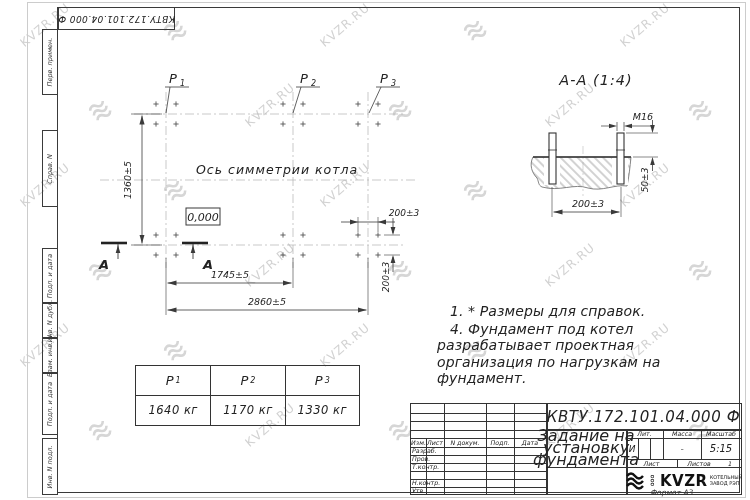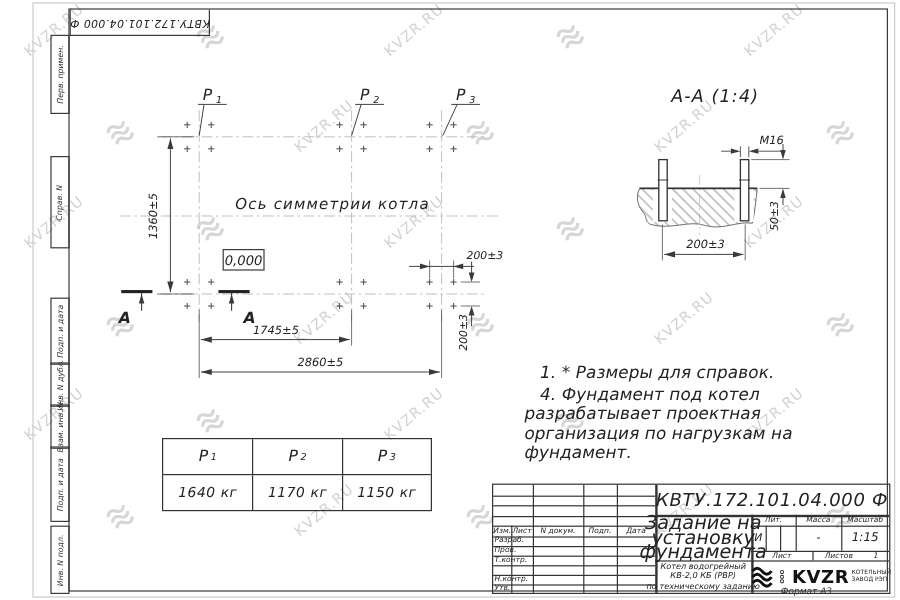--- a/index.html
+++ b/index.html
@@ -379,21 +379,21 @@
     <div class="c hd">
         <span>P</span>
         <sub>2</sub>
       </div>
     <div class="c hd">
         <span>P</span>
         <sub>3</sub>
       </div>
     <div class="c vl">1640 кг</div>
     <div class="c vl">1170 кг</div>
-    <div class="c vl">1150 кг</div>
+    <div class="c vl">1330 кг</div>
   </div>
 
   <div class="tb">
 
     <div class="ln" style="left:15px;top:34px;width:1px;height:56px;"></div>
     <div class="ln" style="left:33px;top:0;width:1px;height:90px;"></div>
     <div class="ln" style="left:75px;top:0;width:1px;height:90px;"></div>
     <div class="ln" style="left:103px;top:0;width:1px;height:90px;"></div>
     <div class="ln" style="left:135px;top:0;width:1.5px;height:90px;"></div>
     <div class="ln" style="left:0;top:8.5px;width:135px;height:1px;"></div>
@@ -433,34 +433,27 @@
     <div class="cell docnum" style="left:135px;top:0;width:195px;height:25px;">КВТУ.172.101.04.000 Ф</div>
 
     <div class="cell" style="left:135px;top:25px;width:80px;height:38px;">
       <div class="ttl">
         <div>Задание на</div>
         <div>установку</div>
         <div>фундамента</div>
       </div>
     </div>
 
-    <div class="cell" style="left:135px;top:63px;width:80px;height:27px;">
-      <div class="sub3">
-        <div>Котел водогрейный</div>
-        <div>КВ-2,0 КБ (РВР)</div>
-        <div>по техническому заданию</div>
-      </div>
-    </div>
 
     <div class="cell lab" style="left:215px;top:25px;width:37px;height:9px;">Лит.</div>
     <div class="cell lab" style="left:252px;top:25px;width:38px;height:9px;">Масса</div>
     <div class="cell lab" style="left:290px;top:25px;width:40px;height:9px;">Масштаб</div>
     <div class="cell" style="left:215px;top:34px;width:12px;height:21px;font-size:9px;">И</div>
     <div class="cell" style="left:252px;top:34px;width:38px;height:21px;font-size:9px;">-</div>
-    <div class="cell" style="left:290px;top:34px;width:40px;height:21px;font-size:10px;">1:15</div>
+    <div class="cell" style="left:290px;top:34px;width:40px;height:21px;font-size:10px;">5:15</div>
     <div class="cell lab" style="left:215px;top:55px;width:51px;height:8px;">Лист</div>
     <div class="cell lab" style="left:266px;top:55px;width:44px;height:8px;">Листов</div>
     <div class="cell lab" style="left:310px;top:55px;width:18px;height:8px;">1</div>
 
     <div class="cell" style="left:215px;top:63px;width:115px;height:27px;">
       <div class="logo">
         <svg width="20" height="18" viewBox="0 0 20 18">
           <path d="M2,4 q4,-5 8,0 t8,0" stroke="#111" stroke-width="2.4" fill="none"></path>
           <path d="M2,9 q4,-5 8,0 t8,0" stroke="#111" stroke-width="2.4" fill="none"></path>
           <path d="M2,14 q4,-5 8,0 t8,0" stroke="#111" stroke-width="2.4" fill="none"></path>

